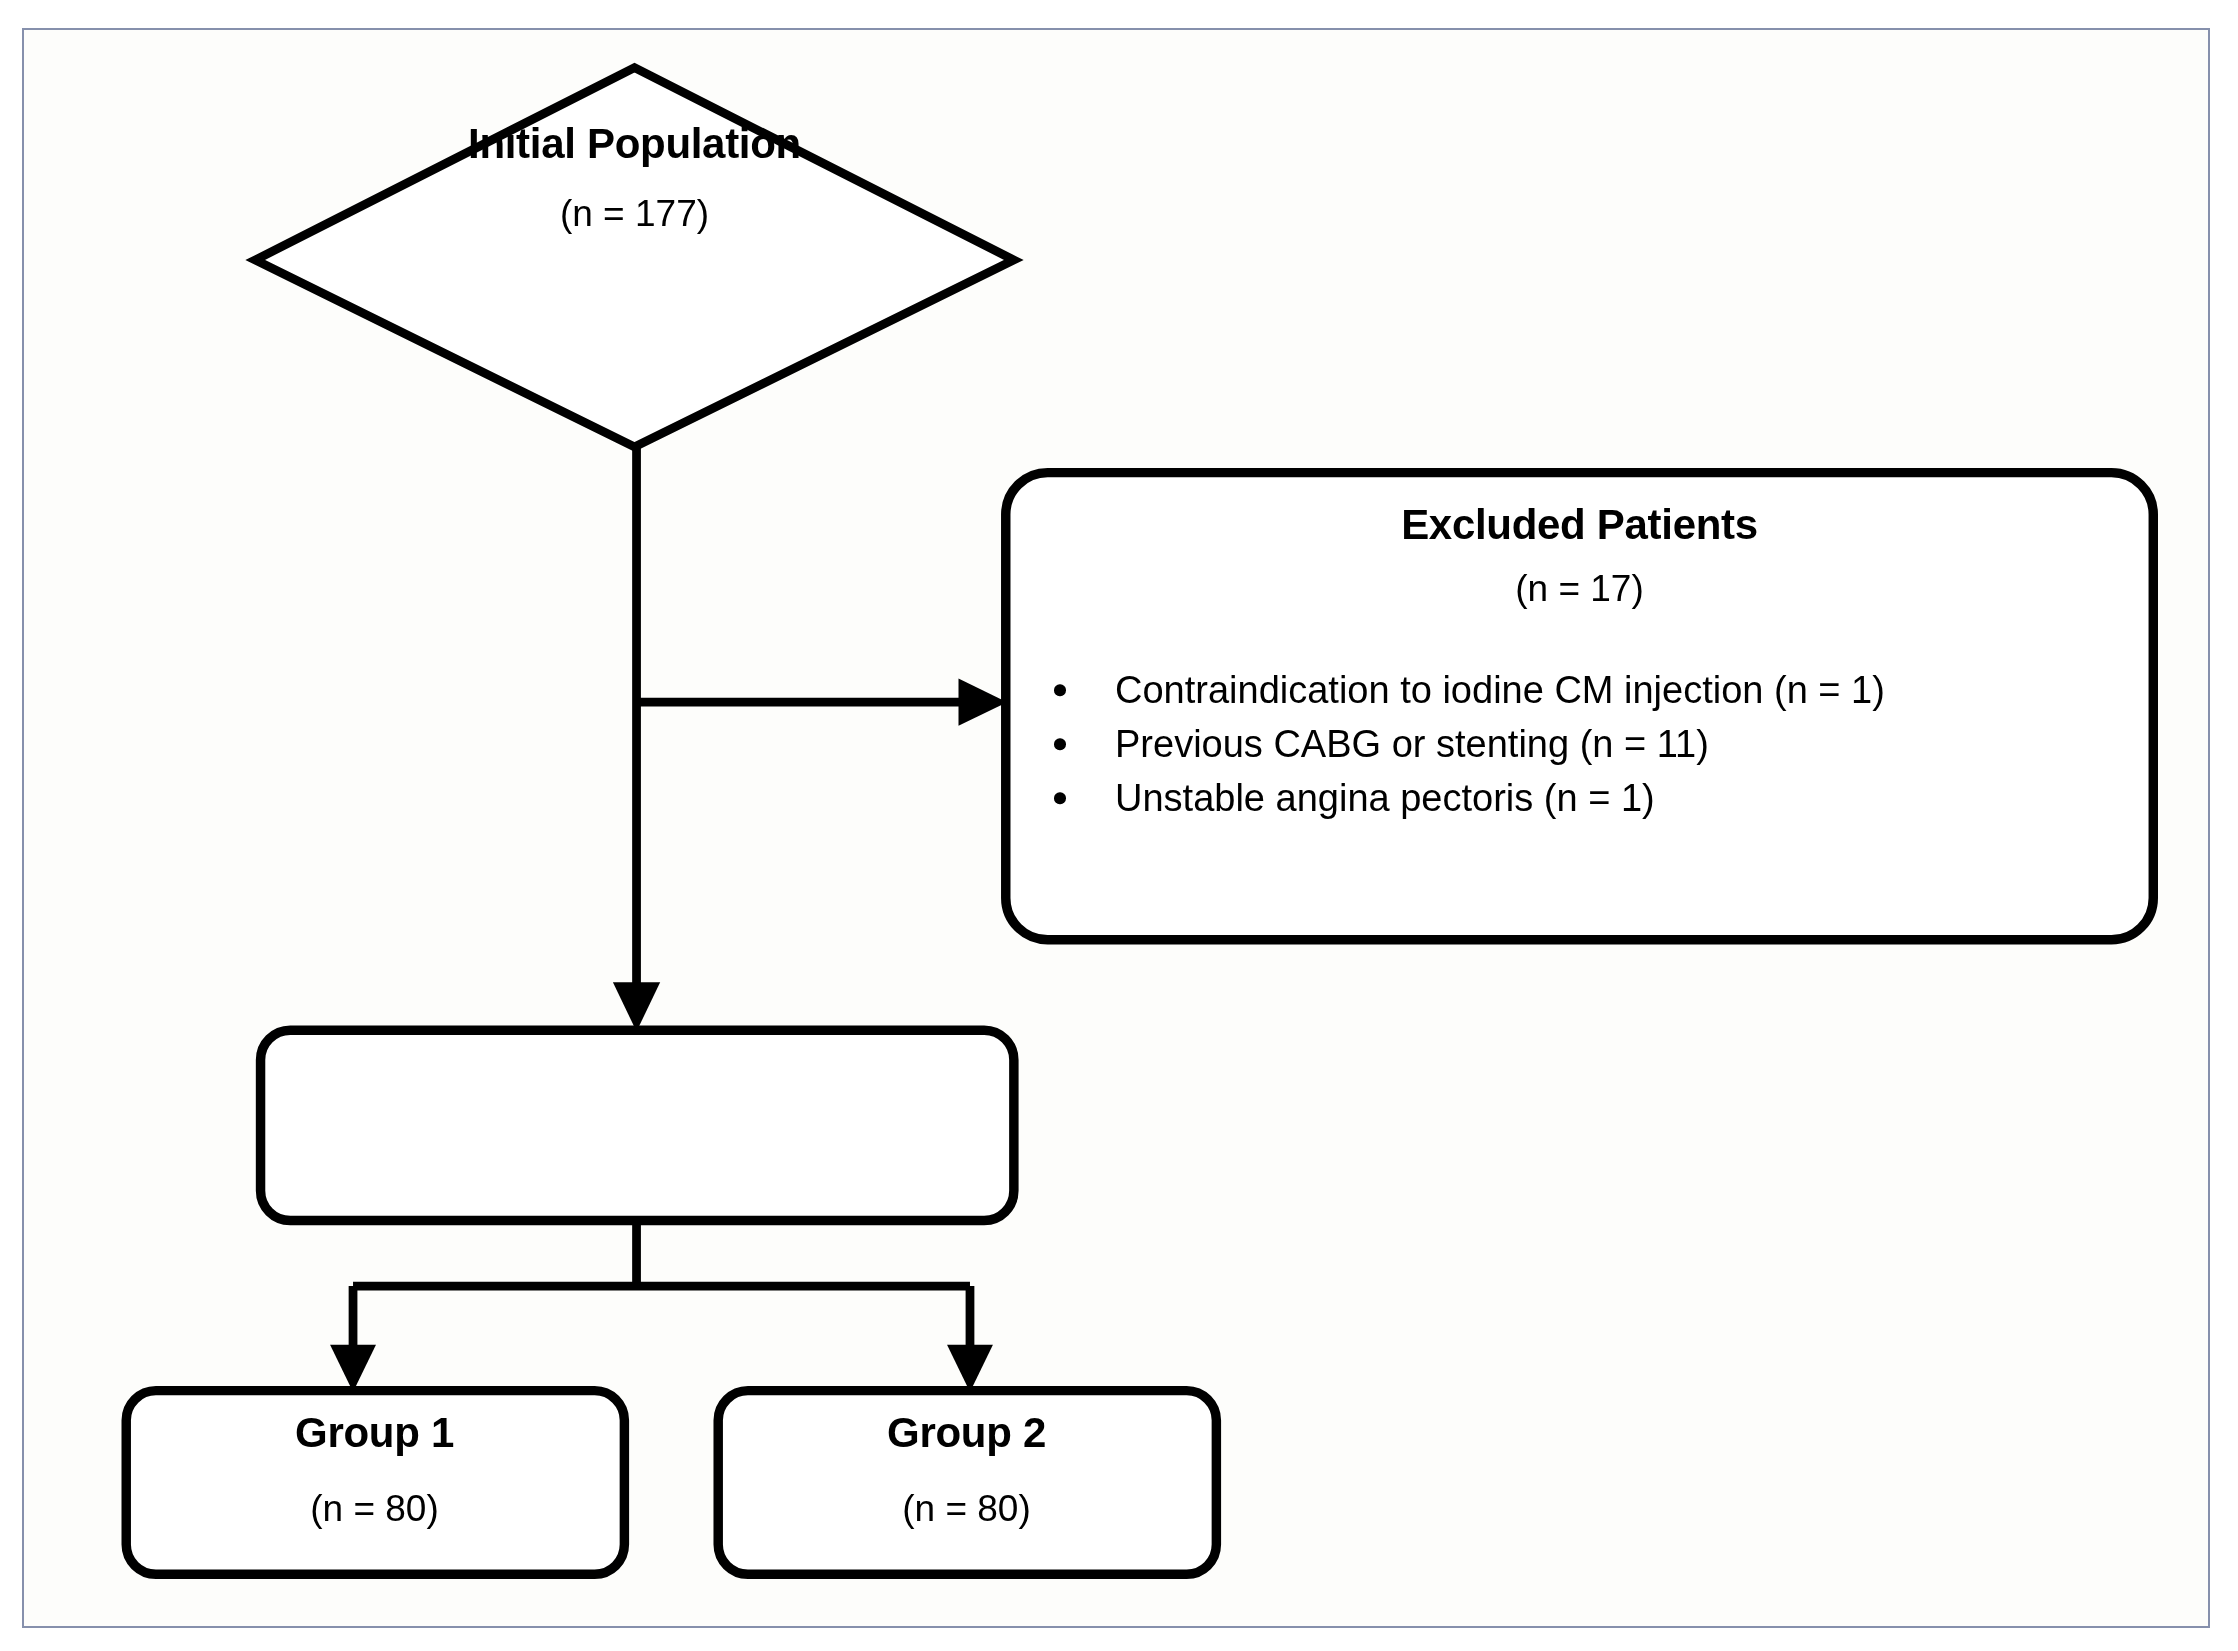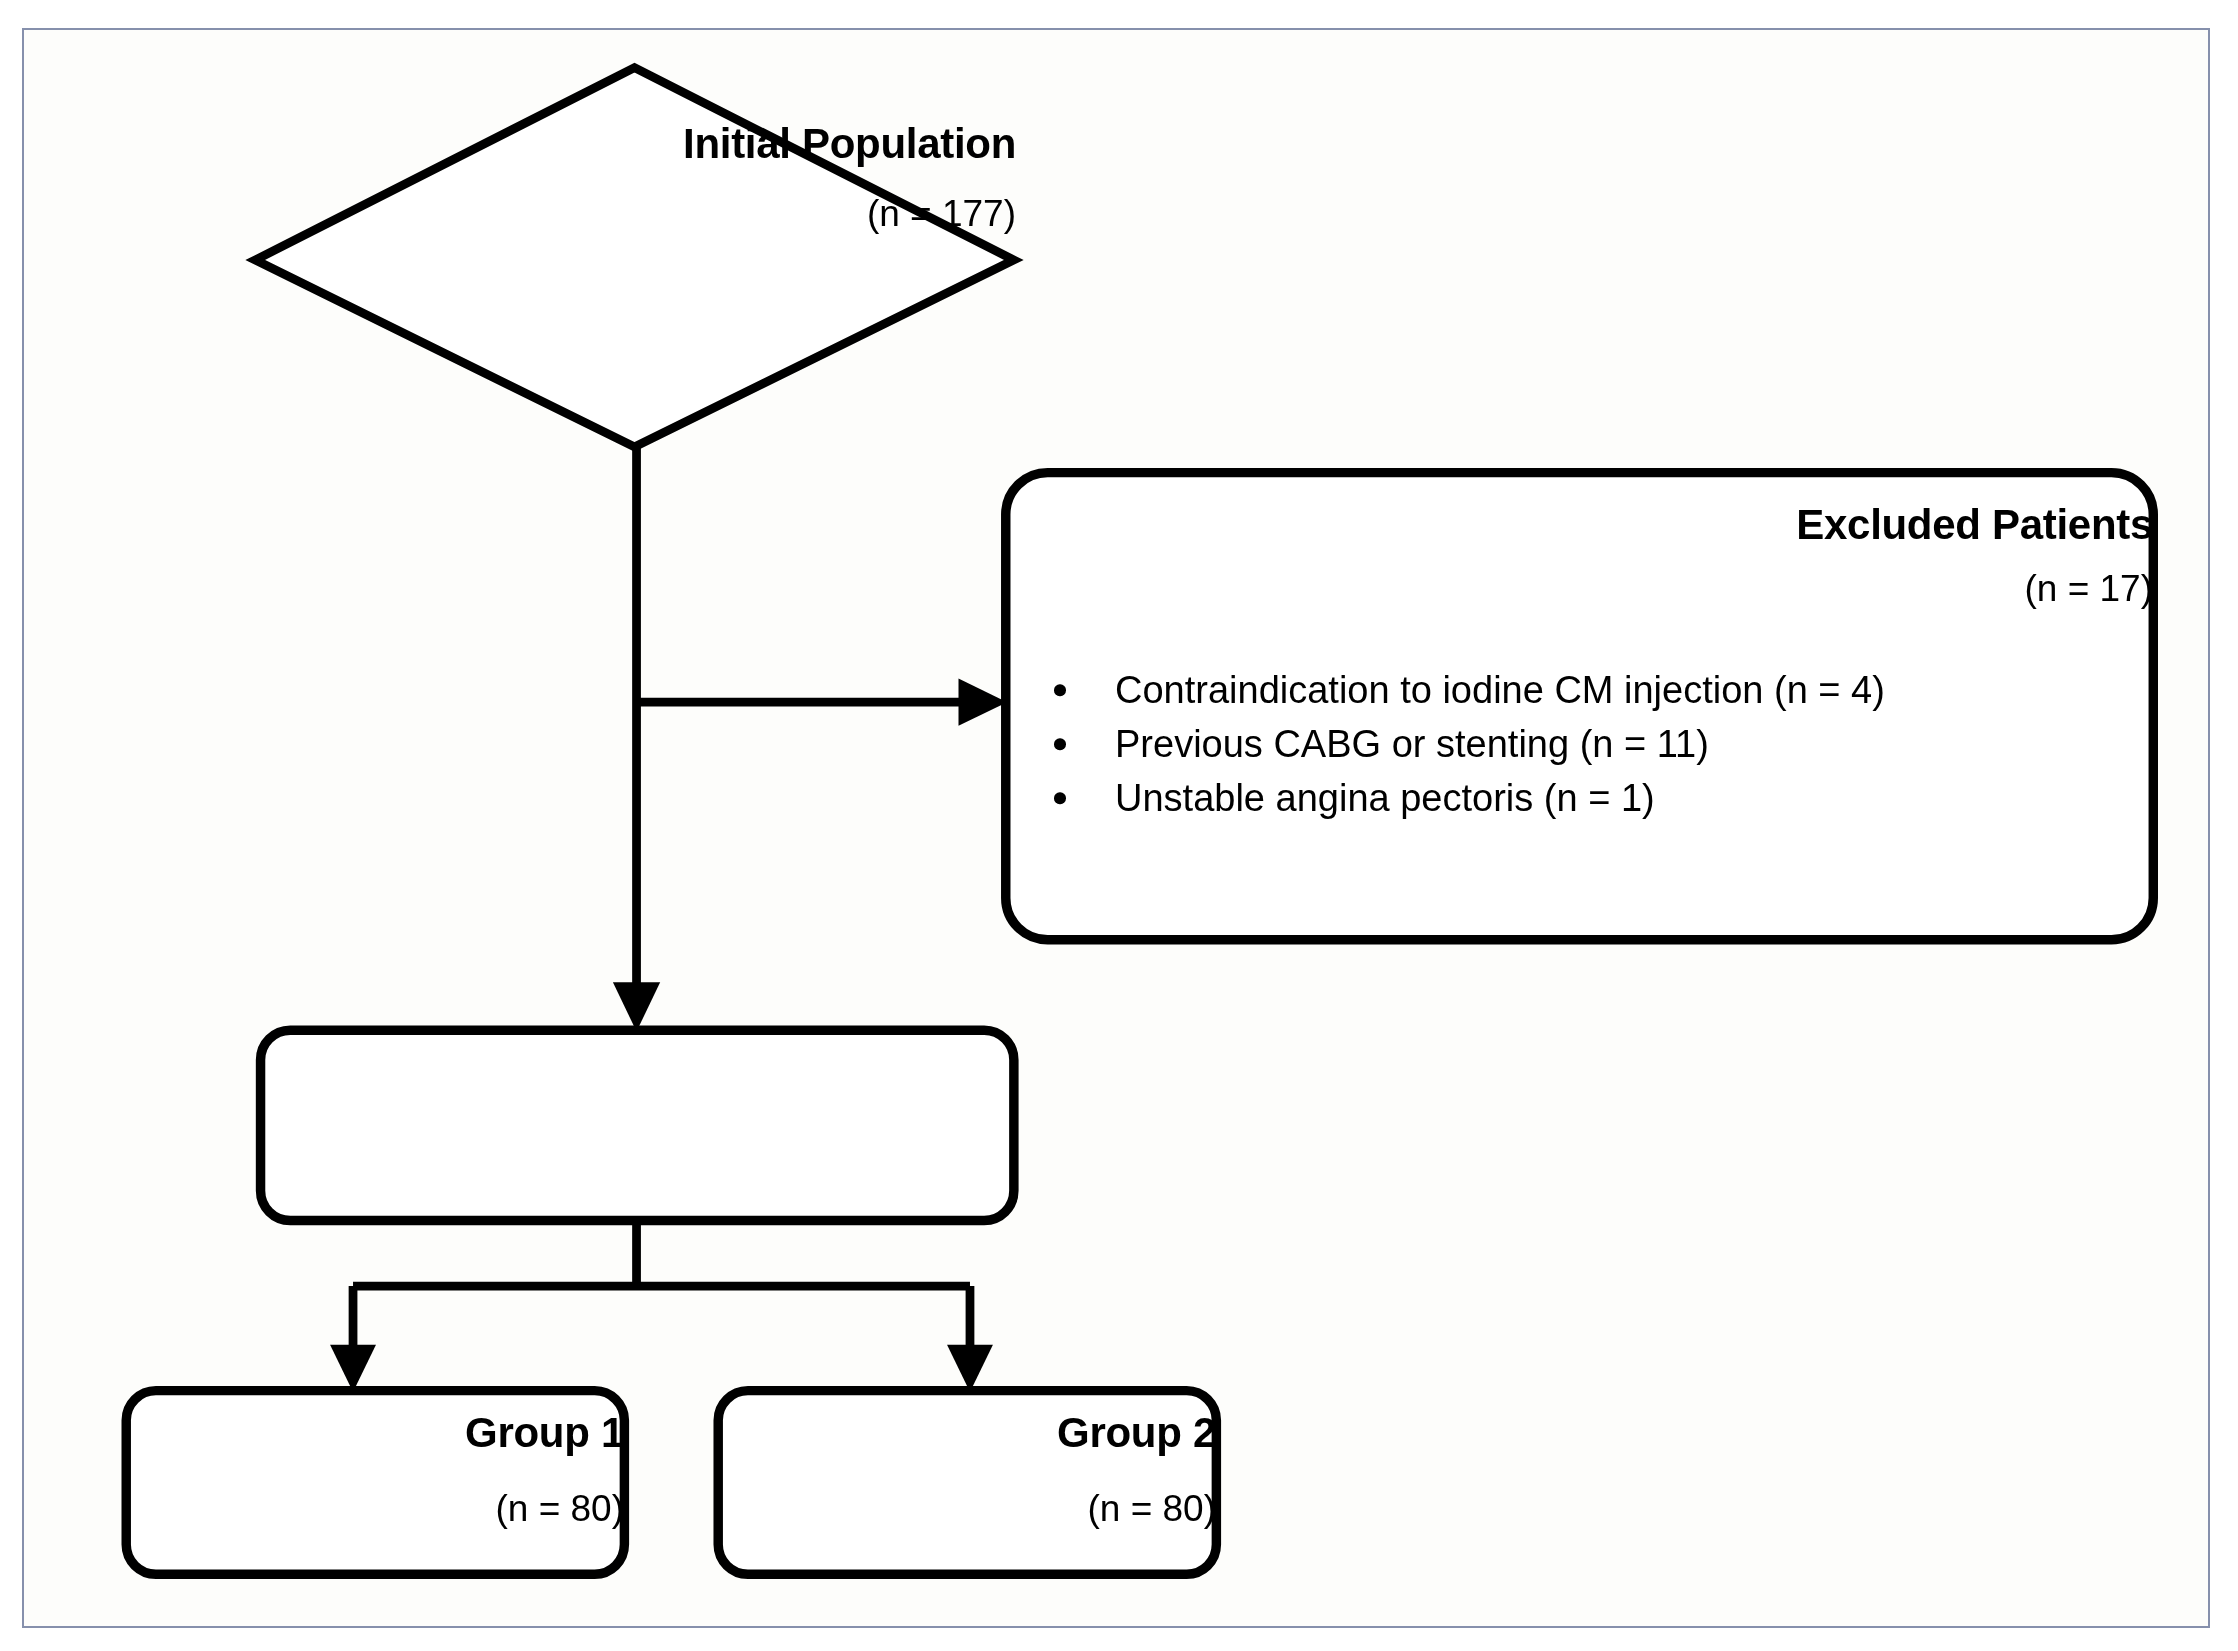--- a/index.html
+++ b/index.html
@@ -32,21 +32,21 @@
   #flow-canvas {
     position: absolute;
     left: 0;
     top: 0;
     width: 2239px;
     height: 1652px;
   }
   
   .node-text {
     position: absolute;
-    text-align: right;
+    text-align: center;
     color: #000000;
     line-height: 1.12;
     -webkit-font-smoothing: antialiased;
   }
   .node-title {
     font-weight: bold;
     font-size: 42px;
     letter-spacing: -0.3px;
     white-space: nowrap;
   }
@@ -171,21 +171,21 @@
     <div class="node-title">Initial Population</div>
     <div class="node-count">(n = 177)</div>
   </div>
 
   <div class="node-text" id="excluded-head">
     <div class="node-title">Excluded Patients</div>
     <div class="node-count">(n = 17)</div>
   </div>
 
   <ul id="excluded-list">
-      <li><span class="bullet-dot"></span><span>Contraindication to iodine CM injection (n = 4)</span></li>
+      <li><span class="bullet-dot"></span><span>Contraindication to iodine CM injection (n = 1)</span></li>
       <li><span class="bullet-dot"></span><span>Previous CABG or stenting (n = 11)</span></li>
       <li><span class="bullet-dot"></span><span>Unstable angina pectoris (n = 1)</span></li>
     </ul>
 
 
   <div class="node-text" id="group1-label">
     <div class="node-title">Group 1</div>
     <div class="node-count">(n = 80)</div>
   </div>
 

